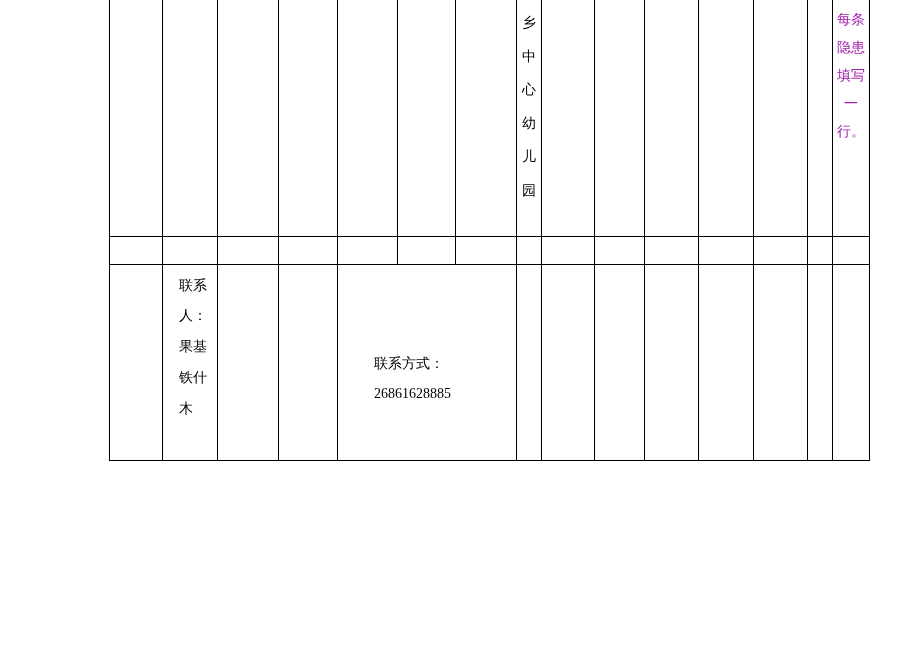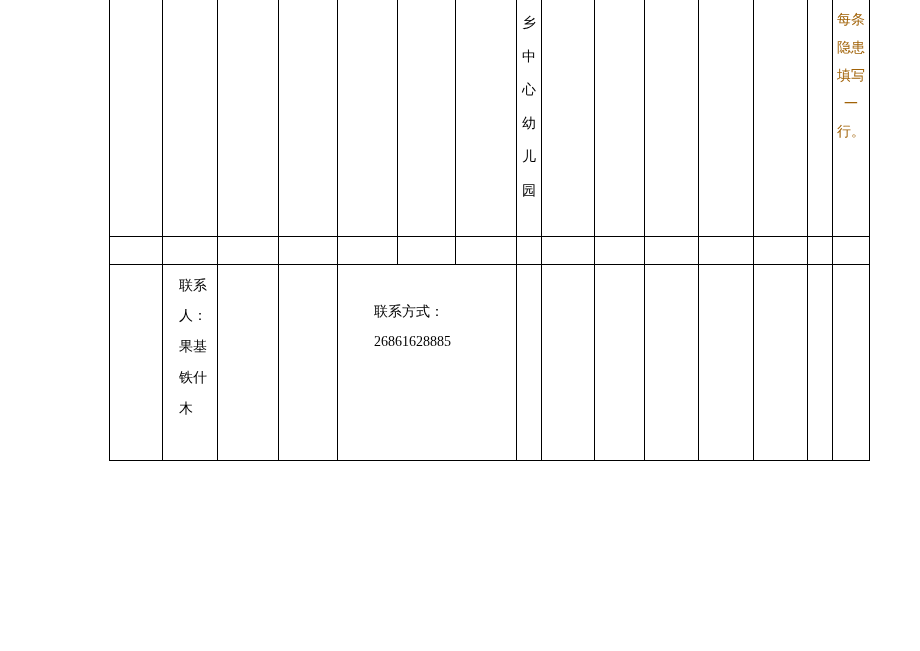--- a/index.html
+++ b/index.html
@@ -30,29 +30,29 @@
     vertical-align: top;
     padding: 6px 4px;
     overflow: hidden;
   }
   .vcol {
     text-align: center;
     line-height: 2.4;
     letter-spacing: 0;
   }
   .red {
-    color: #a16207;
+    color: #a21caf;
   }
   .contact-label {
     line-height: 2.2;
     padding-left: 16px;
   }
   .contact-method {
     text-align: left;
-    padding-top: 32px;
+    padding-top: 84px;
     padding-left: 36px;
     line-height: 2.2;
   }
 </style>
 </head>
 <body>
 <div class="page">
 
 <table>
   <colgroup>

